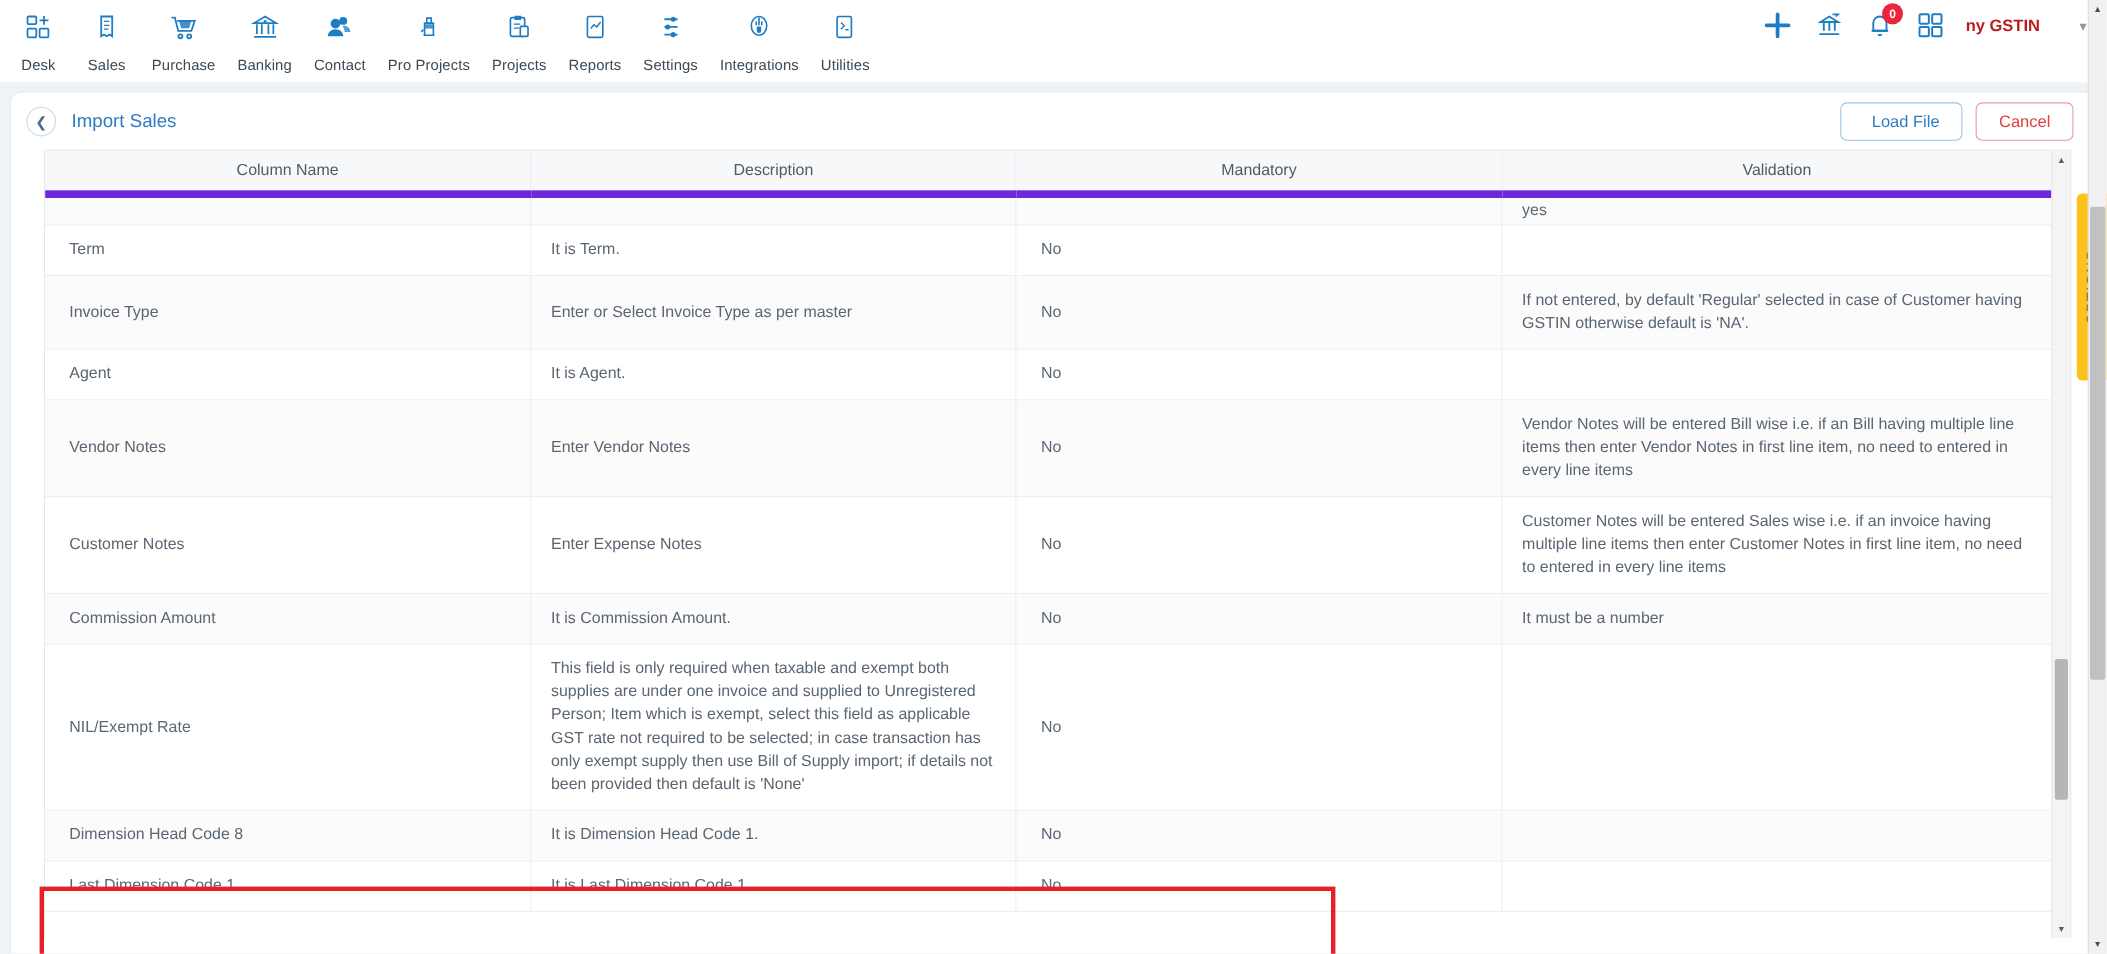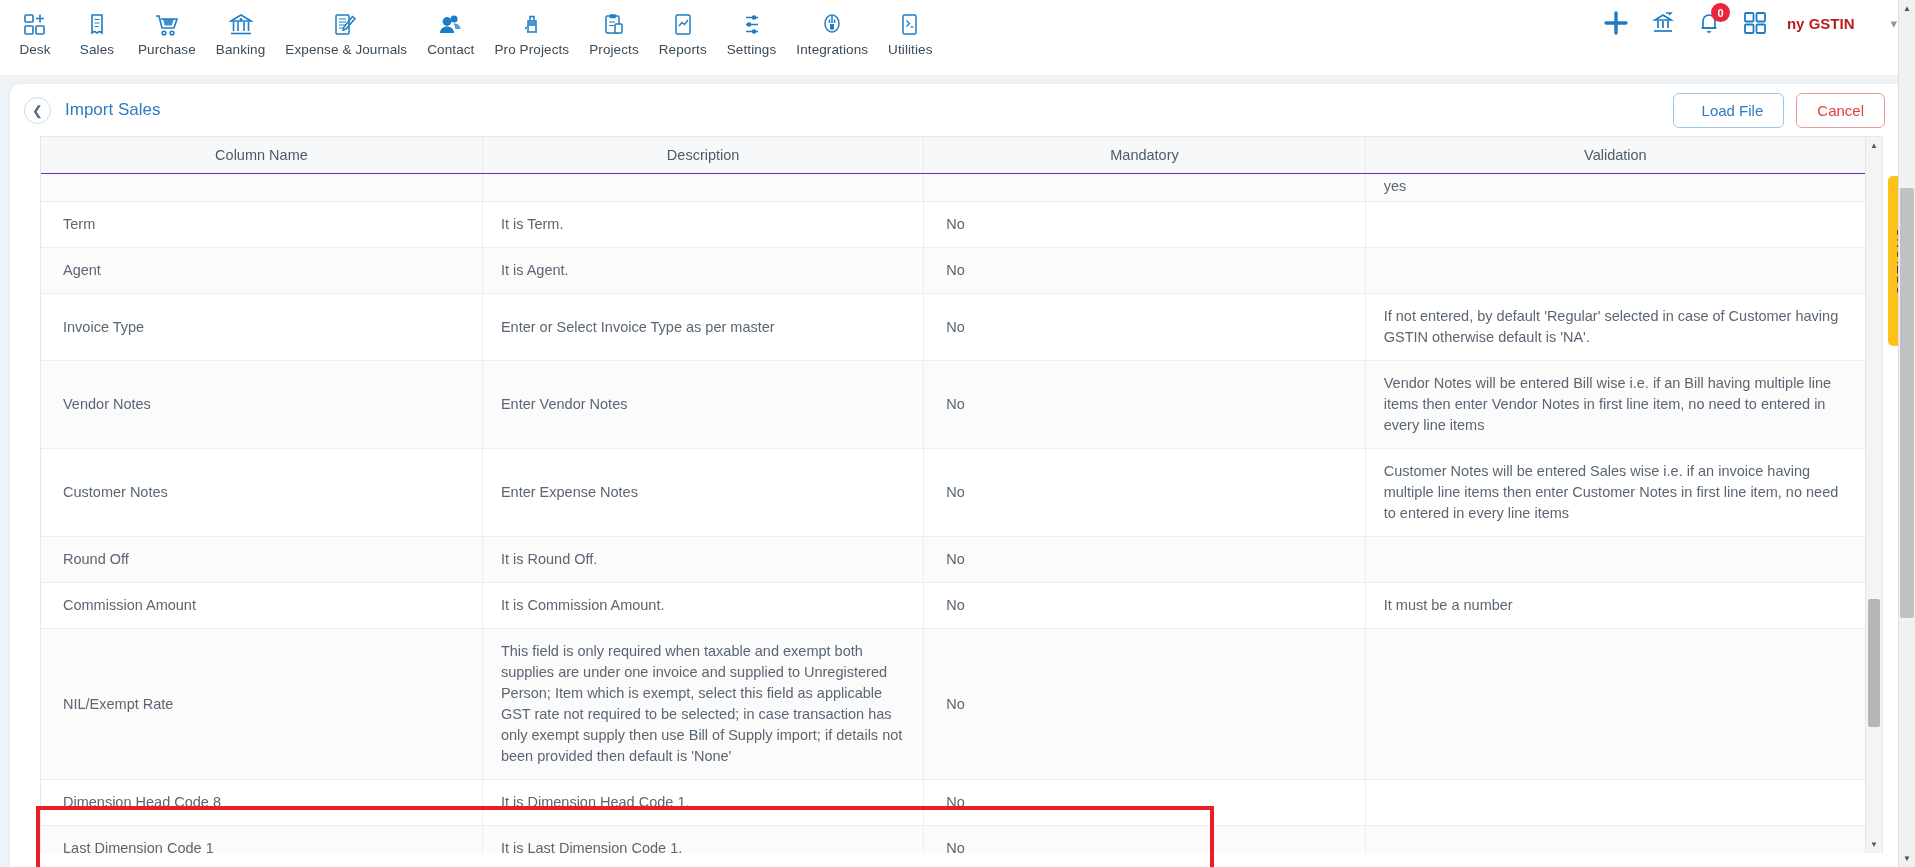--- a/index.html
+++ b/index.html
@@ -29,21 +29,21 @@
     display: flex;
     flex-direction: column;
     align-items: center;
     cursor: pointer;
   }
   .nav-icon { height: 34px; display: flex; align-items: center; justify-content: center; }
   .nav-icon svg { display: block; }
   .nav-label {
     font-size: 13.5px;
     color: #3b4a56;
-    margin-top: 0;
+    margin-top: 10px;
     white-space: nowrap;
     letter-spacing: .1px;
   }
 
   .nav-right {
     position: absolute;
     right: 18px; top: 8px;
     display: flex;
     align-items: center;
     gap: 18px;
@@ -128,21 +128,21 @@
   }
   table { width: 100%; border-collapse: collapse; table-layout: fixed; }
   thead th {
     background: #f7f8f9;
     font-size: 14.5px;
     font-weight: 400;
     color: #4d5b68;
     text-align: center;
     padding: 10px 4px;
     border-right: 1px solid #e8ecef;
-    border-bottom: 1px solid #6d28d9;
+    border-bottom: 7px solid #6d28d9;
     position: sticky; top: 0;
   }
   thead th:last-child { border-right: none; }
   tbody td {
     font-size: 14.5px;
     color: #5a6672;
     padding: 12px 12px;
     border-right: 1px solid #eceff2;
     border-bottom: 1px solid #eceff2;
     vertical-align: middle;
@@ -303,32 +303,20 @@
           <path d="M3 9l10-6 10 6z"></path>
               <path d="M5.5 10v9M10 10v9M16 10v9M20.5 10v9"></path>
               <path d="M3 21.5h20"></path>
             </g>
           <circle cx="13" cy="7.5" r="1.4" fill="#1d7dc4"></circle>
           </svg>
       </div>
       <div class="nav-label">Banking</div>
     </div>
 
-    <div class="nav-item">
-      <div class="nav-icon">
-        <svg width="28" height="26" viewBox="0 0 28 26">
-            <g fill="none" stroke="#1d7dc4" stroke-width="1.5">
-          <rect x="4" y="3" width="13" height="19" rx="1"></rect>
-          <path d="M7 7h7M7 10h7M7 13h7M7 16h5" stroke-width="1.2"></path>
-          <path d="M20.5 4.5l2.5 2-9 10.5-3 1 1-3z"></path>
-            </g>
-          </svg>
-      </div>
-      <div class="nav-label">Expense &amp; Journals</div>
-    </div>
 
     <div class="nav-item">
       <div class="nav-icon">
         <svg width="28" height="26" viewBox="0 0 28 26">
           <circle cx="17" cy="7" r="3.6" fill="#1d7dc4"></circle>
           <circle cx="10" cy="9.5" r="4.4" fill="#1d7dc4"></circle>
           <path d="M3 21c0-4 3.2-6.5 7-6.5s7 2.5 7 6.5z" fill="#1d7dc4"></path>
           <path d="M17.5 11.5c3.4 0 5.8 2.2 6 5.5h-5.2c-.2-2-.8-3.9-2-5.4z" fill="#1d7dc4" opacity=".75"></path>
           </svg>
       </div>
@@ -493,48 +481,42 @@
               <td class="c-mand"></td>
               <td class="c-valid">yes</td>
             </tr>
             <tr>
               <td class="c-name">Term</td>
               <td class="c-desc">It is Term.</td>
               <td class="c-mand">No</td>
               <td class="c-valid"></td>
             </tr>
             <tr>
+              <td class="c-name">Invoice Type</td>
+              <td class="c-desc">Enter or Select Invoice Type as per master</td>
+              <td class="c-mand">No</td>
+              <td class="c-valid">If not entered, by default 'Regular' selected in case of Customer having GSTIN otherwise default is 'NA'.</td>
+            </tr>
+            <tr>
               <td class="c-name">Agent</td>
               <td class="c-desc">It is Agent.</td>
               <td class="c-mand">No</td>
               <td class="c-valid"></td>
             </tr>
             <tr>
-              <td class="c-name">Invoice Type</td>
-              <td class="c-desc">Enter or Select Invoice Type as per master</td>
-              <td class="c-mand">No</td>
-              <td class="c-valid">If not entered, by default 'Regular' selected in case of Customer having GSTIN otherwise default is 'NA'.</td>
-            </tr>
-            <tr>
               <td class="c-name">Vendor Notes</td>
               <td class="c-desc">Enter Vendor Notes</td>
               <td class="c-mand">No</td>
               <td class="c-valid">Vendor Notes will be entered Bill wise i.e. if an Bill having multiple line items then enter Vendor Notes in first line item, no need to entered in every line items</td>
             </tr>
             <tr>
               <td class="c-name">Customer Notes</td>
               <td class="c-desc">Enter Expense Notes</td>
               <td class="c-mand">No</td>
               <td class="c-valid">Customer Notes will be entered Sales wise i.e. if an invoice having multiple line items then enter Customer Notes in first line item, no need to entered in every line items</td>
-            </tr>
-            <tr>
-              <td class="c-name">Round Off</td>
-              <td class="c-desc">It is Round Off.</td>
-              <td class="c-mand">No</td>
-              <td class="c-valid"></td>
             </tr>
             <tr>
               <td class="c-name">Commission Amount</td>
               <td class="c-desc">It is Commission Amount.</td>
               <td class="c-mand">No</td>
               <td class="c-valid">It must be a number</td>
             </tr>
             <tr>
               <td class="c-name">NIL/Exempt Rate</td>
               <td class="c-desc">This field is only required when taxable and exempt both supplies are under one invoice and supplied to Unregistered Person; Item which is exempt, select this field as applicable GST rate not required to be selected; in case transaction has only exempt supply then use Bill of Supply import; if details not been provided then default is 'None'</td>

